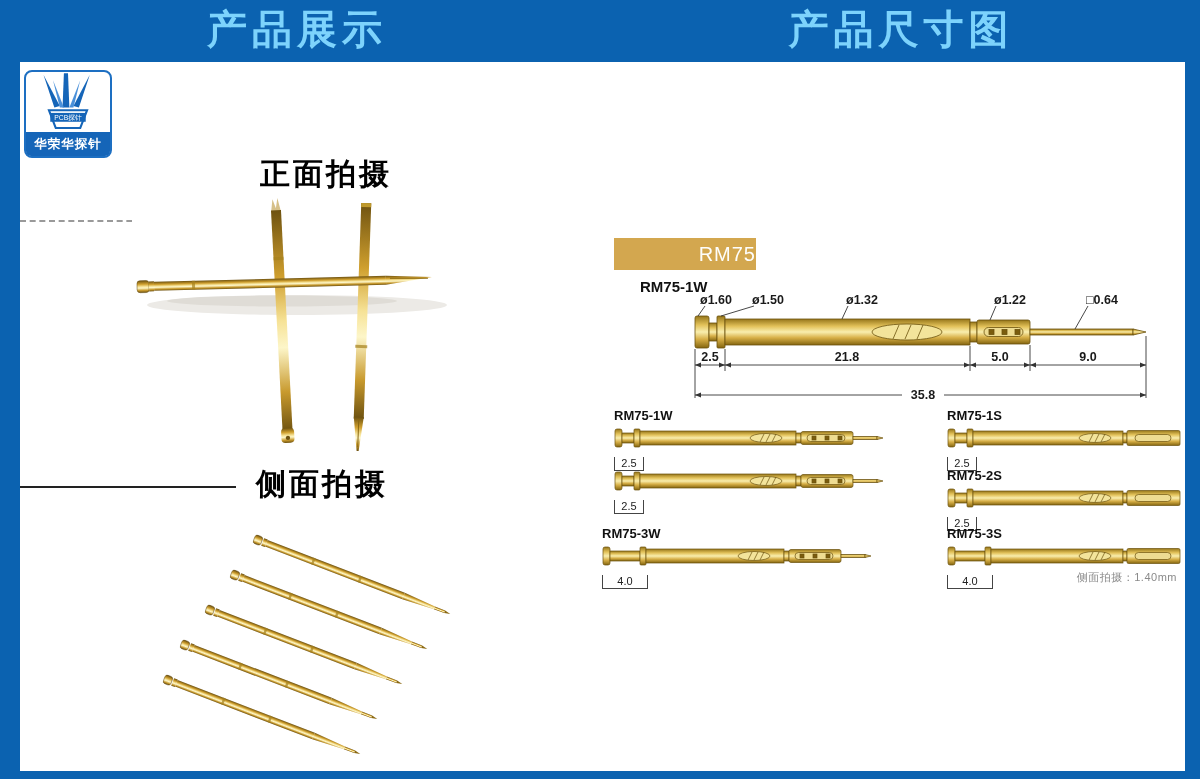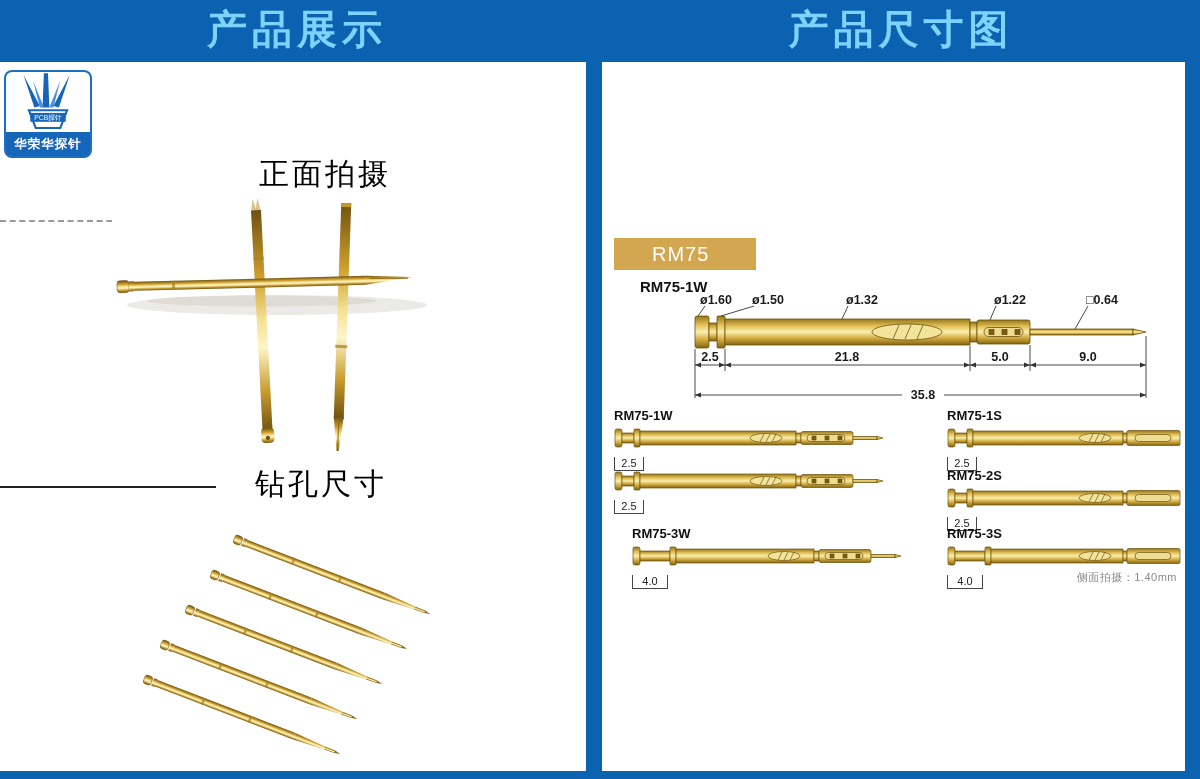--- a/index.html
+++ b/index.html
@@ -8,71 +8,72 @@
     background:#0b62b0;
     font-family:"Liberation Sans", sans-serif;
   }
   .header-title{
     position:absolute;top:0;height:60px;line-height:58px;text-align:center;
     color:#7dd3fc;font-size:40px;font-weight:700;letter-spacing:5px;
   }
   #header-left{left:0;width:594px;}
   #header-right{left:602px;width:598px;}
   .panel{position:absolute;top:62px;background:#ffffff;}
-  #panel-left{left:0;width:586px;height:709px;}
+  #panel-left{left:20px;width:586px;height:709px;}
   #panel-right{left:602px;width:583px;height:709px;}
 
   
   .logo-box{
     position:absolute;left:4px;top:8px;width:88px;height:88px;
     background:#fff;border:2px solid #1d6fc2;border-radius:8px;box-sizing:border-box;
   }
   .logo-brand{
     position:absolute;left:0;bottom:0;width:100%;height:24px;line-height:24px;
     background:#1565b8;color:#fff;font-size:12.5px;font-weight:700;text-align:center;
     letter-spacing:1px;border-radius:0 0 5px 5px;
   }
   .caption{
-    position:absolute;font-size:30px;color:#000;letter-spacing:3px;font-weight:400;margin-left:19px;
+    position:absolute;font-size:30px;color:#000;letter-spacing:3px;font-weight:700;
   }
   #caption-front{left:240px;top:92px;}
   #caption-side{left:236px;top:402px;}
   .dashed-rule{
     position:absolute;left:0;top:158px;width:122px;border-top:2px dashed #9a9a9a;
   }
   .solid-rule{
     position:absolute;left:0;top:424px;width:216px;border-top:2px solid #222;
   }
   .photo{position:absolute;}
   #photo-front{left:112px;top:133px;}
   #photo-side{left:128px;top:448px;}
 
   
   .series-box{
     position:absolute;left:12px;top:176px;width:142px;height:32px;line-height:32px;
-    background:#d3a74f;color:#fdfdfb;font-size:20px;padding-left:38px;box-sizing:border-box;
+    background:#d3a74f;color:#fdfdfb;font-size:20px;box-sizing:border-box;
     letter-spacing:1px;
+    text-align:right;
   }
   .series-title{
     position:absolute;left:166px;top:176px;height:32px;line-height:32px;
     color:#c79d3d;font-size:19px;font-weight:700;letter-spacing:1.5px;
   }
   .main-model{
     position:absolute;left:38px;top:216px;font-size:15px;font-weight:700;color:#111;
   }
   #main-drawing{position:absolute;left:8px;top:230px;}
   .variant{position:absolute;width:300px;}
   .v-label{font-size:13px;font-weight:700;color:#111;height:17px;}
   .v-dim{
     margin-top:2px;height:14px;line-height:13px;text-align:center;font-size:11px;color:#222;
     border-left:1px solid #444;border-right:1px solid #444;border-bottom:1px solid #444;
     box-sizing:border-box;
   }
   .v-dim.small{width:30px;}
-  .v-dim.large{width:36px;}
+  .v-dim.large{width:46px;}
   .note{
     position:absolute;right:8px;top:508px;font-size:11px;color:#8a8a8a;letter-spacing:.5px;
   }
   text.dim{font-size:12.5px;font-weight:700;fill:#1a1a1a;}
   .tech-line{stroke:#333;stroke-width:0.9;fill:none;}
 </style>
 </head>
 <body>
 
 <svg width="0" height="0" style="position:absolute">
@@ -207,21 +208,21 @@
       <rect x="5" y="82" width="12" height="12" rx="3" fill="url(#pg)" stroke="#5f470c" stroke-width="0.5"></rect>
       <rect x="17" y="83" width="5" height="10" fill="url(#pg)"></rect>
       <rect x="22" y="83.5" width="232" height="9" fill="url(#pg)"></rect>
       <rect x="60" y="83.5" width="3" height="9" fill="#a5821e" opacity="0.7"></rect>
       <polygon points="254,83.5 300,86 254,92.5" fill="url(#pg)"></polygon>
       <line x1="258" y1="86" x2="296" y2="87" stroke="#8a6812" stroke-width="1"></line>
     </g>
   </svg>
 
   <div class="solid-rule"></div>
-  <div class="caption" id="caption-side">钻孔尺寸</div>
+  <div class="caption" id="caption-side">侧面拍摄</div>
 
   <svg class="photo" id="photo-side" width="370" height="258" viewBox="0 0 370 258">
     <rect width="370" height="258" fill="#ffffff"></rect>
     <use href="#rod" transform="translate(108,24) rotate(21)"></use>
     <use href="#rod" transform="translate(85,59) rotate(21)"></use>
     <use href="#rod" transform="translate(60,94) rotate(21)"></use>
     <use href="#rod" transform="translate(35,129) rotate(21)"></use>
     <use href="#rod" transform="translate(18,164) rotate(21)"></use>
   </svg>
 </div>
@@ -292,21 +293,21 @@
     <div class="v-dim small">2.5</div>
   </div>
   <div class="variant" style="left:345px;top:406px">
     <div class="v-label">RM75-2S</div>
     <svg width="235" height="26" viewBox="0 0 235 26">
         <use href="#vs"></use>
       </svg>
     <div class="v-dim small">2.5</div>
   </div>
 
-  <div class="variant" style="left:30px;top:464px">
+  <div class="variant" style="left:0;top:464px">
     <div class="v-label">RM75-3W</div>
     <svg width="272" height="26" viewBox="0 0 272 26">
         <use href="#vw3"></use>
       </svg>
     <div class="v-dim large">4.0</div>
   </div>
   <div class="variant" style="left:345px;top:464px">
     <div class="v-label">RM75-3S</div>
     <svg width="235" height="26" viewBox="0 0 235 26">
         <use href="#vs3"></use>

